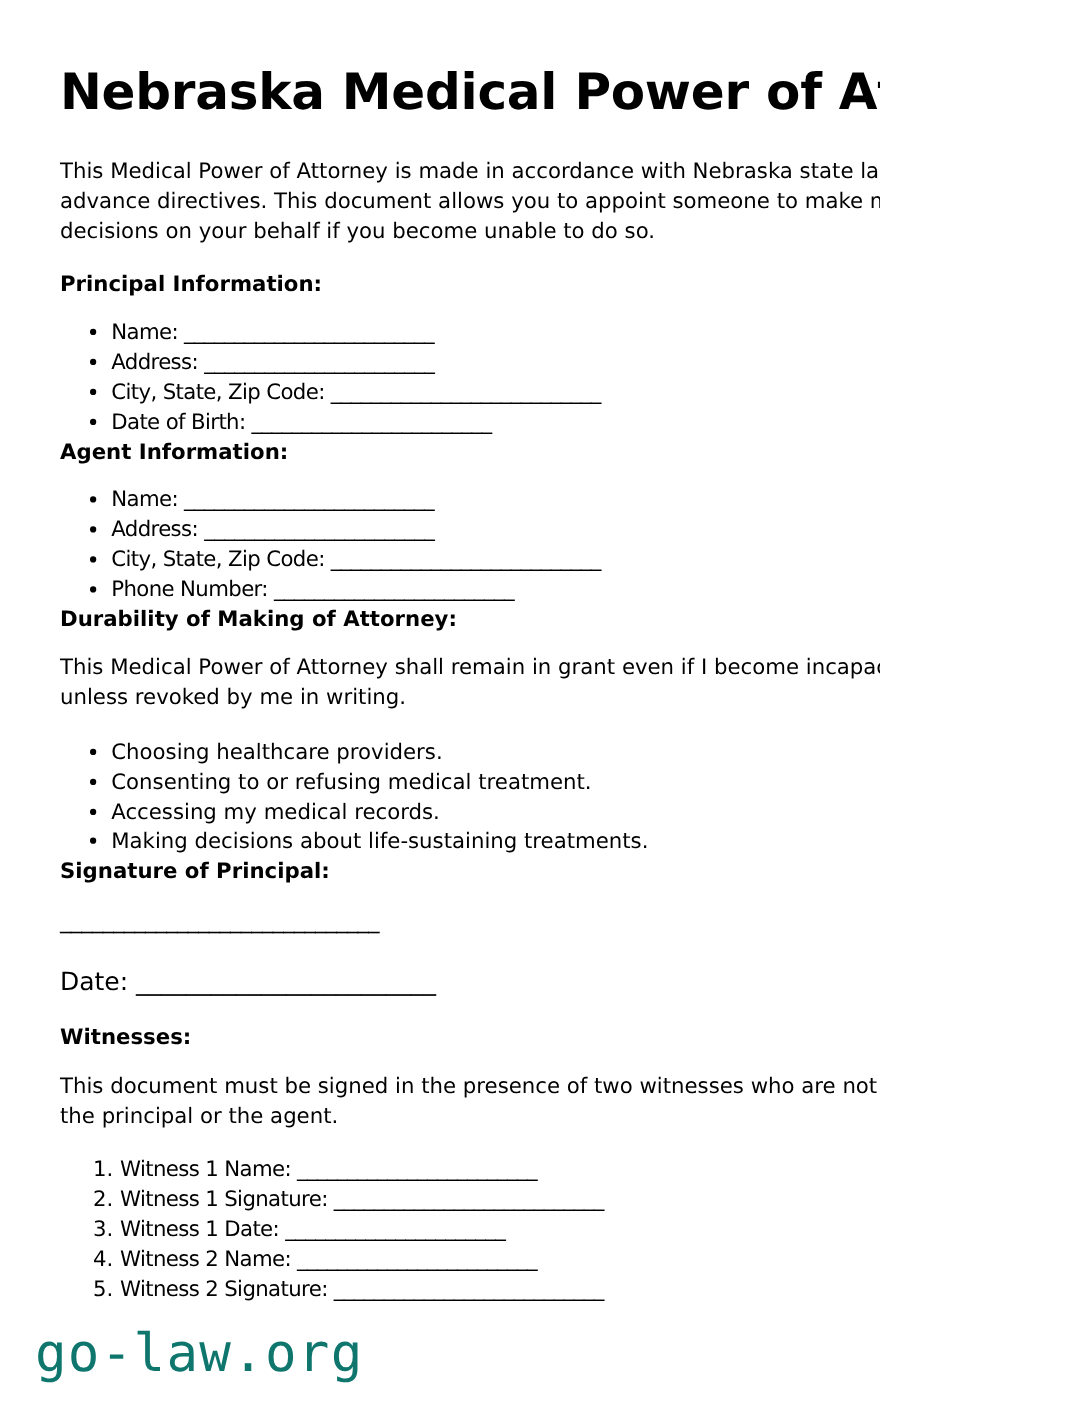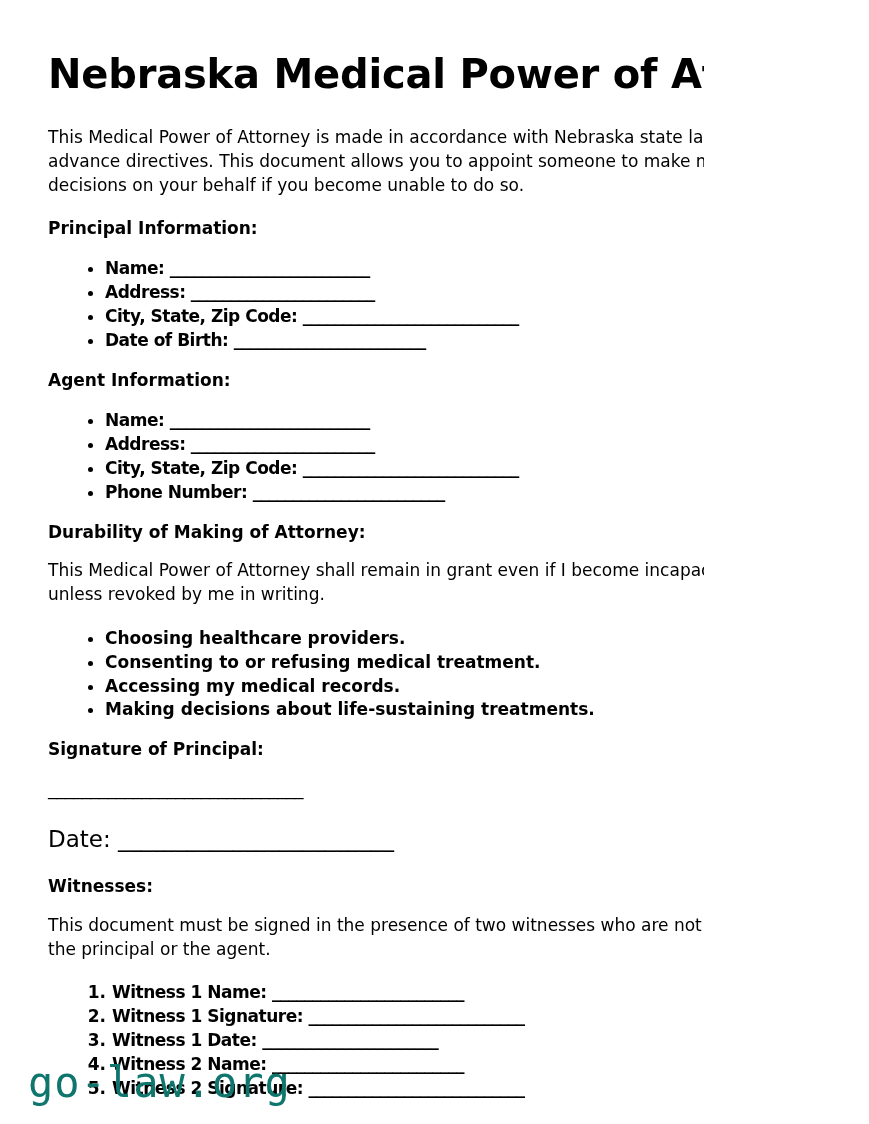--- a/index.html
+++ b/index.html
@@ -46,46 +46,45 @@
     font-size: 17px;
     font-weight: bold;
     line-height: 1.4;
     margin: 0;
   }
   .gap-after-para { margin-bottom: 20px; }
   .gap-after-heading { margin-bottom: 14px; }
   .gap-after-list { margin-bottom: 20px; }
 
   ul.blank-list, ol.blank-list {
-    margin: 16px;
+    margin: 0;
     padding: 0 0 0 41px;
     font-size: 17px;
     line-height: 1.41;
-    font-weight: bold;
   }
   ul.blank-list { list-style: disc outside; }
   ol.blank-list { list-style: decimal outside; }
   ul.blank-list li, ol.blank-list li {
     margin: 0;
     padding: 0;
     white-space: nowrap;
   }
   ol.blank-list { padding-left: 48px; }
 
   .blank { letter-spacing: -0.5px; }
 
   .sig-line {
     font-size: 18px;
     line-height: 1.41;
     letter-spacing: -0.5px;
     margin: 0 0 21px 0;
     white-space: nowrap;
   }
   .date-line {
-    font-size: 23px;
+    font-size: 20px;
     line-height: 1.41;
     margin: 0 0 20px 0;
     white-space: nowrap;
   }
   .watermark {
     position: absolute;
     left: 28px;
     top: 1062px;
     font-family: "DejaVu Sans Mono", monospace;
     font-size: 42px;

